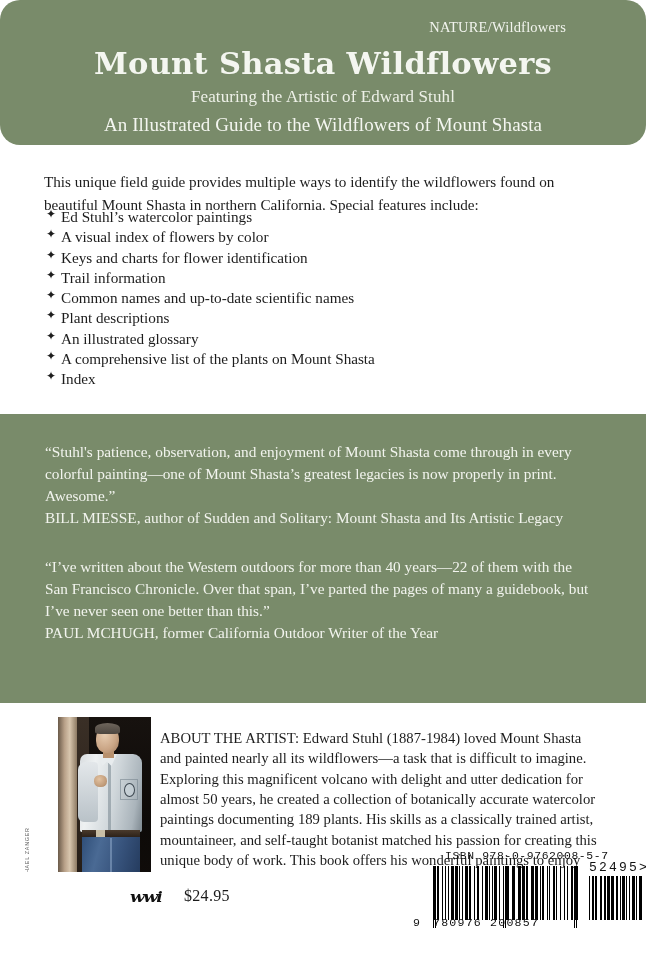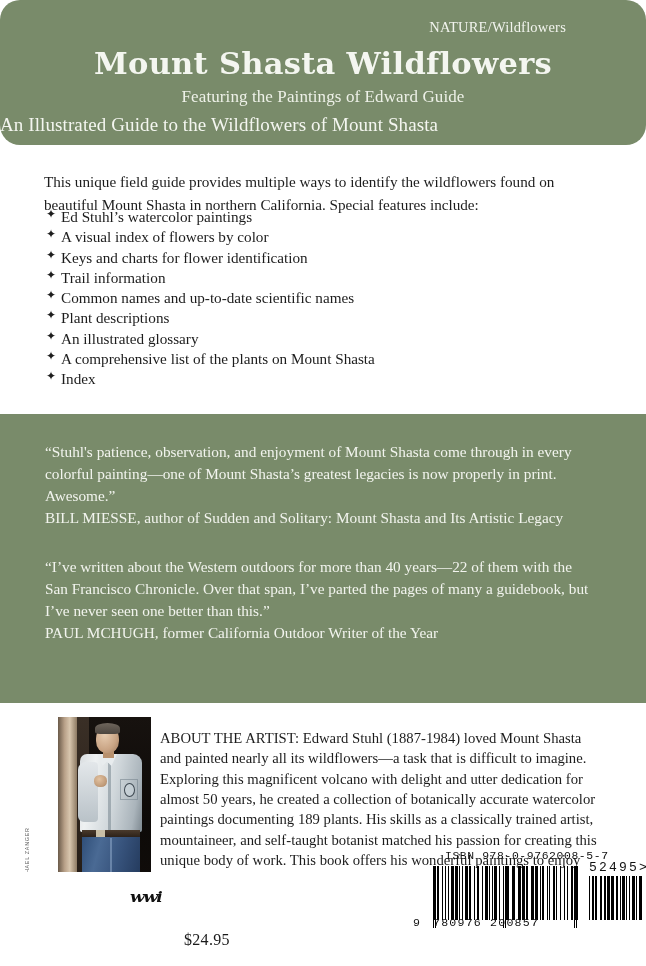--- a/index.html
+++ b/index.html
@@ -54,20 +54,21 @@
     text-align: center;
     color: #eef1e8;
     font-size: 17px;
     letter-spacing: 0.1px;
   }
   .book-tagline {
     position: absolute;
     top: 114px;
     left: 0;
     right: 0;
+    text-align: center;
     color: #f4f6f0;
     font-size: 19px;
     letter-spacing: 0.1px;
   }
 
   
   .band-white-features {
     background: #ffffff;
     height: 253px;
     padding: 8px;
@@ -270,21 +271,20 @@
     color: #111;
     transform: scaleY(0.85);
   }
   .price {
     position: absolute;
     left: 184px;
     top: 15px;
     font-size: 16px;
     color: #1a1a1a;
     letter-spacing: 0.3px;
-    margin-top: 44px;
   }
 
   .barcode-area {
     position: absolute;
     left: 372px;
     top: -22px;
     width: 230px;
     height: 96px;
     margin-left: 41px;
   }
@@ -348,21 +348,21 @@
     color: #111;
     white-space: nowrap;
   }
 </style>
 </head>
 <body>
 
 <div class="band-green-top">
   <div class="category">NATURE/Wildflowers</div>
   <div class="book-title">Mount Shasta Wildflowers</div>
-  <div class="book-subtitle">Featuring the Paintings of Edward Guide</div>
+  <div class="book-subtitle">Featuring the Artistic of Edward Stuhl</div>
   <div class="book-tagline">An Illustrated Guide to the Wildflowers of Mount Shasta</div>
 </div>
 
 <div class="band-white-features">
   <p class="intro-para">This unique field guide provides multiple ways to identify the wildflowers found on beautiful Mount Shasta in northern California. Special features include:</p>
   <ul class="feature-list">
     <li><span class="bullet">✦</span><span>Ed Stuhl’s watercolor paintings</span></li>
     <li><span class="bullet">✦</span><span>A visual index of flowers by color</span></li>
     <li><span class="bullet">✦</span><span>Keys and charts for flower identification</span></li>
     <li><span class="bullet">✦</span><span>Trail information</span></li>

